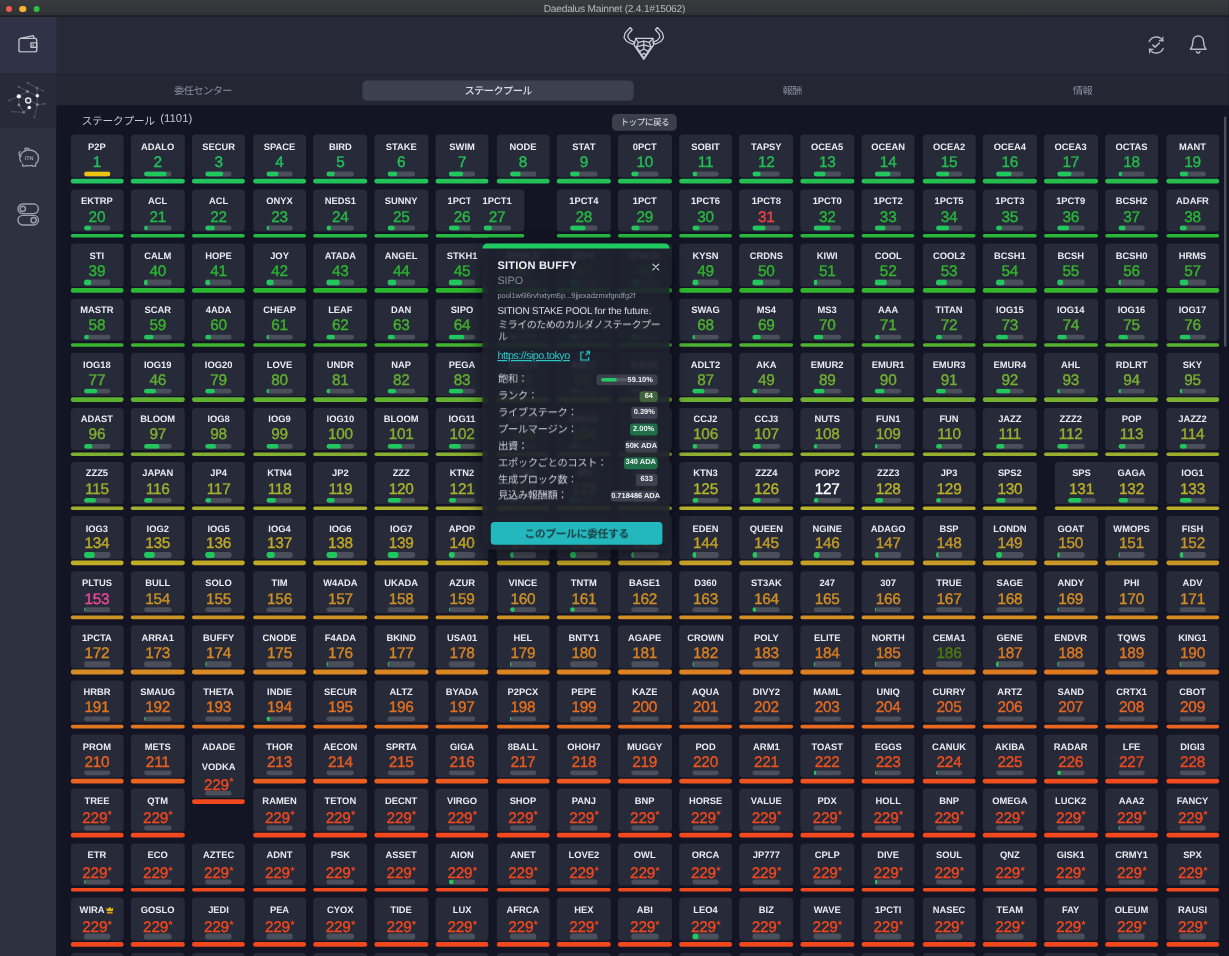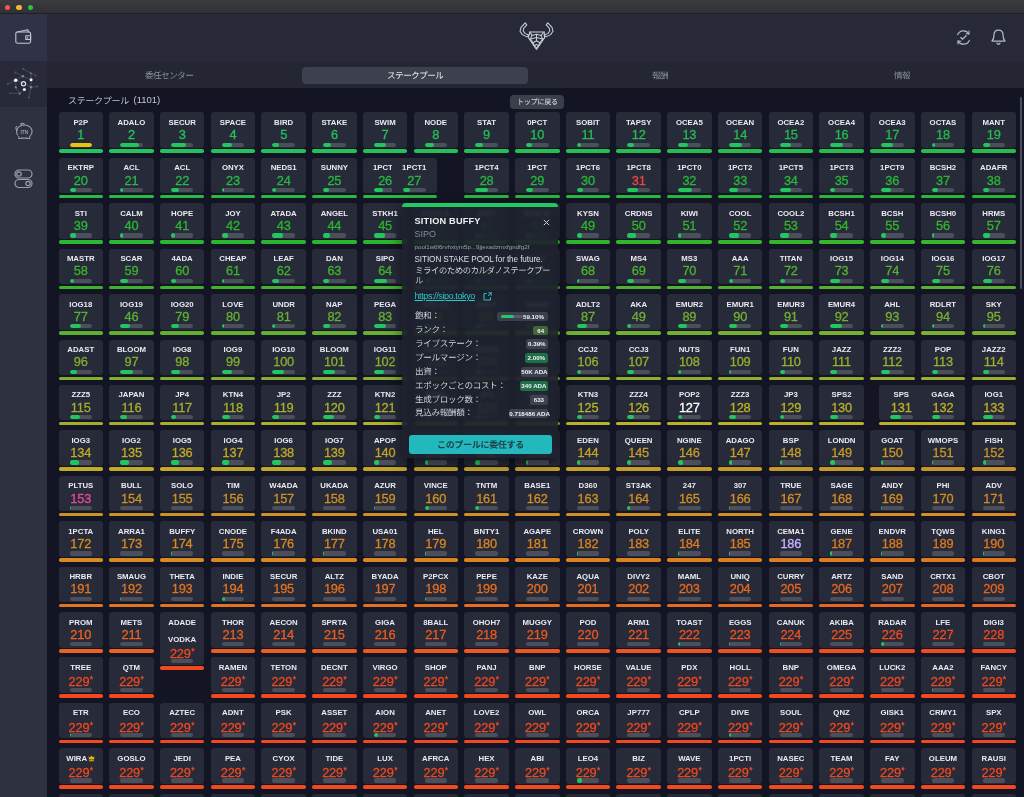--- a/index.html
+++ b/index.html
@@ -1492,21 +1492,21 @@
 <div class="t" style="left:717.9px;top:521.2px">
     <div class="tk">NORTH</div>
     <div class="rk" style="color:#dd7d20">185</div>
     <div class="sb">
       <i style="width:3%;background:#1fc75d"></i>
     </div>
     <div class="bb" style="background:#dd7d20"></div>
   </div>
 <div class="t" style="left:768.6px;top:521.2px">
     <div class="tk">CEMA1</div>
-    <div class="rk" style="color:#c4b5fd">186</div>
+    <div class="rk" style="color:#4d7c0f">186</div>
     <div class="sb"></div>
     <div class="bb" style="background:#de7c20"></div>
   </div>
 <div class="t" style="left:819.3px;top:521.2px">
     <div class="tk">GENE</div>
     <div class="rk" style="color:#de7b20">187</div>
     <div class="sb">
       <i style="width:8%;background:#1fc75d"></i>
     </div>
     <div class="bb" style="background:#de7b20"></div>
@@ -2341,15 +2341,16 @@
 <svg class="ab" style="left:13px;top:168px" width="22" height="22" viewBox="0 0 22 22">
 <g stroke="#9aa0ad" stroke-width="1.2" fill="none">
 <rect x="2" y="2" width="17" height="8" rx="4"></rect>
       <circle cx="6" cy="6" r="2.2"></circle>
 <rect x="2" y="11.5" width="17" height="8" rx="4"></rect>
       <circle cx="15" cy="15.5" r="2.2"></circle>
 </g>
   </svg>
 
 <div id="titlebar">
+  <div class="tt">Daedalus Mainnet (2.4.1#15062)</div>
   <div class="tl" style="left:4.5px;background:#f25950"></div>
   <div class="tl" style="left:16px;background:#f5b62f"></div>
   <div class="tl" style="left:27.5px;background:#2fc23f"></div>
 </div>
 </body></html>

